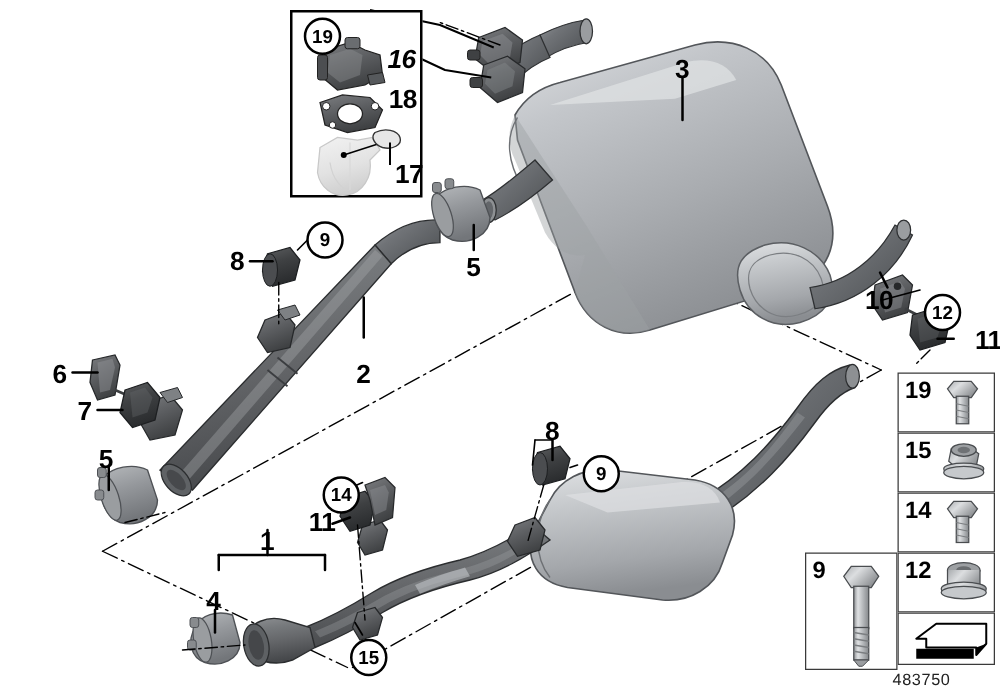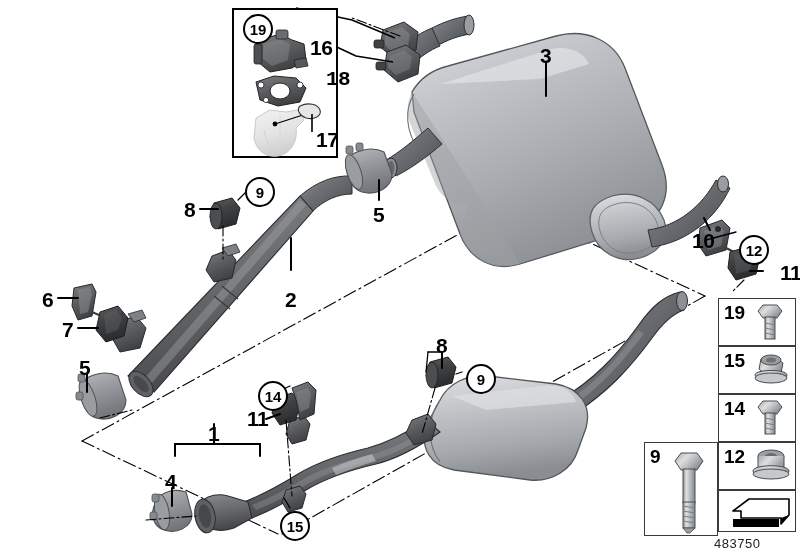--- a/index.html
+++ b/index.html
@@ -342,22 +342,22 @@
         <path d="M 30 120 C 32 134 40 142 46 142" fill="none" stroke="#d2d2d2" stroke-width="1"></path>
         <path d="M 46 104 L 46 142" fill="none" stroke="#d8d8d8" stroke-width="1"></path>
         <circle cx="41" cy="114" r="2.4" fill="#000"></circle>
         <path d="M 41 114 L 72 104" stroke="#000" stroke-width="1.2" fill="none"></path>
         <path d="M 66 96 C 74 92 84 94 86 100 C 88 106 80 110 72 108 C 66 106 62 100 66 96 Z" fill="#e6e6e6" stroke="#333" stroke-width="1.1"></path>
         <path d="M 78 104 L 78 122" stroke="#000" stroke-width="1.6" fill="none"></path>
       </g>
     </svg>
   </div>
 
-  <div class="callout" style="left:310px;top:37px;">16</div>
-  <div class="callout" style="left:326px;top:69px;font-family:Liberation Mono, monospace;">18</div>
+  <div class="callout" style="left:310px;top:37px;font-style:italic;">16</div>
+  <div class="callout" style="left:311px;top:69px;">18</div>
   <div class="callout" style="left:316px;top:129px;">17</div>
 
   <div class="callout" style="left:208px;top:423px;">1</div>
   <div class="callout" style="left:285px;top:289px;">2</div>
   <div class="callout" style="left:540px;top:45px;">3</div>
   <div class="callout" style="left:165px;top:471px;">4</div>
   <div class="callout" style="left:373px;top:204px;">5</div>
   <div class="callout" style="left:79px;top:357px;">5</div>
   <div class="callout" style="left:42px;top:289px;">6</div>
   <div class="callout" style="left:62px;top:319px;">7</div>

